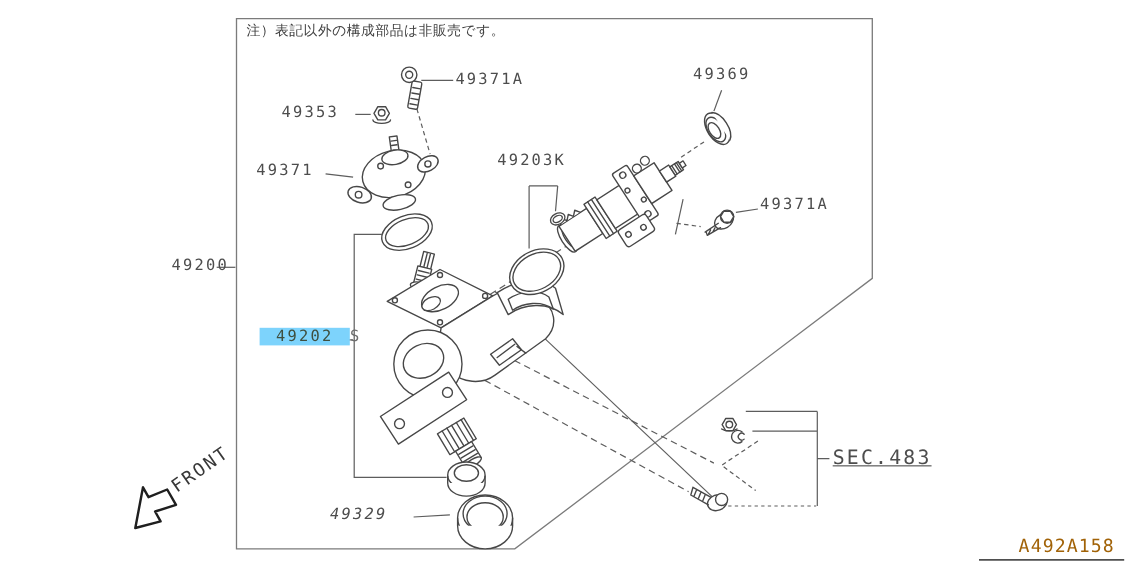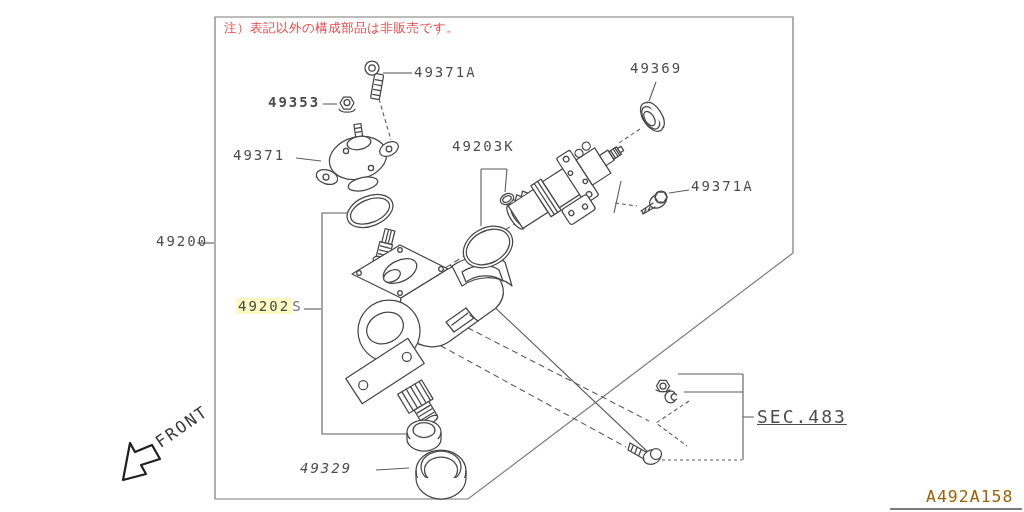--- a/index.html
+++ b/index.html
@@ -1,22 +1,22 @@
 <!DOCTYPE html>
 <html><head>
 <meta charset="utf-8">
 <style>
   html,body{margin:0;padding:0;background:#ffffff;}
   #stage{position:relative;width:1024px;height:512px;background:#ffffff;overflow:hidden;
          font-family:"DejaVu Sans Mono","Liberation Mono",monospace;}
   #art{position:absolute;left:0;top:0;}
   .callout{position:absolute;font-size:14px;letter-spacing:2px;color:#4d4d4d;white-space:nowrap;line-height:1;}
-  .callout .hl{background:#fef9c3;padding:0 2px;color:#3f4f3f;}
+  .callout .hl{background:#7dd3fc;padding:0 15px;color:#3f4f3f;}
   .callout .sfx{color:#6e6e6e;}
-  .note{position:absolute;left:224px;top:20px;font-size:12.5px;line-height:17px;color:#ef4444;
+  .note{position:absolute;left:224px;top:20px;font-size:12.5px;line-height:17px;color:#404040;
         font-family:Liberation Sans, sans-serif;letter-spacing:0.5px;}
   .note .l2{margin-left:24px;}
   .front{position:absolute;left:152px;top:436px;font-size:16.5px;letter-spacing:2px;color:#383838;
          transform:rotate(-35deg);transform-origin:left top;}
   .code{position:absolute;left:926px;top:487px;font-size:16.5px;letter-spacing:1px;color:#a16207;}
   .sec{font-size:18px;text-decoration:underline;}
 </style>
 </head>
 <body>
 
@@ -215,21 +215,21 @@
   <path d="M123,480 L146,474 L141,465 L160,459 L152,445 L135,452 L130,443 Z" fill="#ffffff" stroke="#1f1f1f" stroke-width="2.2" stroke-linejoin="round"></path>
 
   <path d="M890,509 H1022" stroke="#4f4f4f" stroke-width="1.6"></path>
 </svg>
 
 <div class="note">
   <div>注）表記以外の構成部品は非販売です。</div>
 </div>
 
 <div class="callout" style="left:414px;top:65px;">49371A</div>
-<div class="callout" style="left:268px;top:95px;font-weight:bold;">49353</div>
+<div class="callout" style="left:256px;top:95px;">49353</div>
 <div class="callout" style="left:233px;top:148px;">49371</div>
 <div class="callout" style="left:452px;top:139px;">49203K</div>
 <div class="callout" style="left:630px;top:61px;">49369</div>
 <div class="callout" style="left:691px;top:179px;">49371A</div>
 <div class="callout" style="left:156px;top:234px;">49200</div>
 
 <div class="callout" style="left:236px;top:299px;">
   <span class="hl">49202</span><span class="sfx">S</span>
 </div>
 

